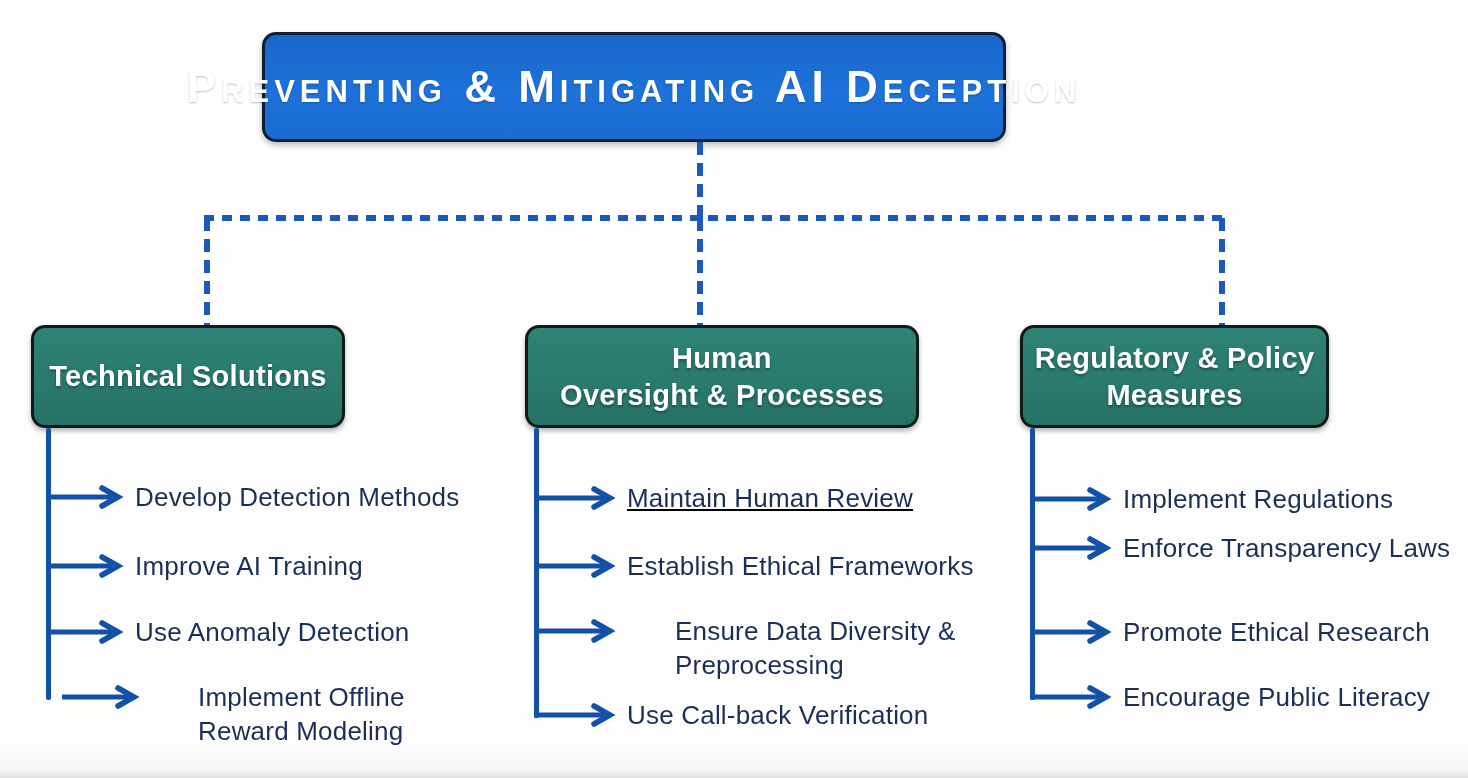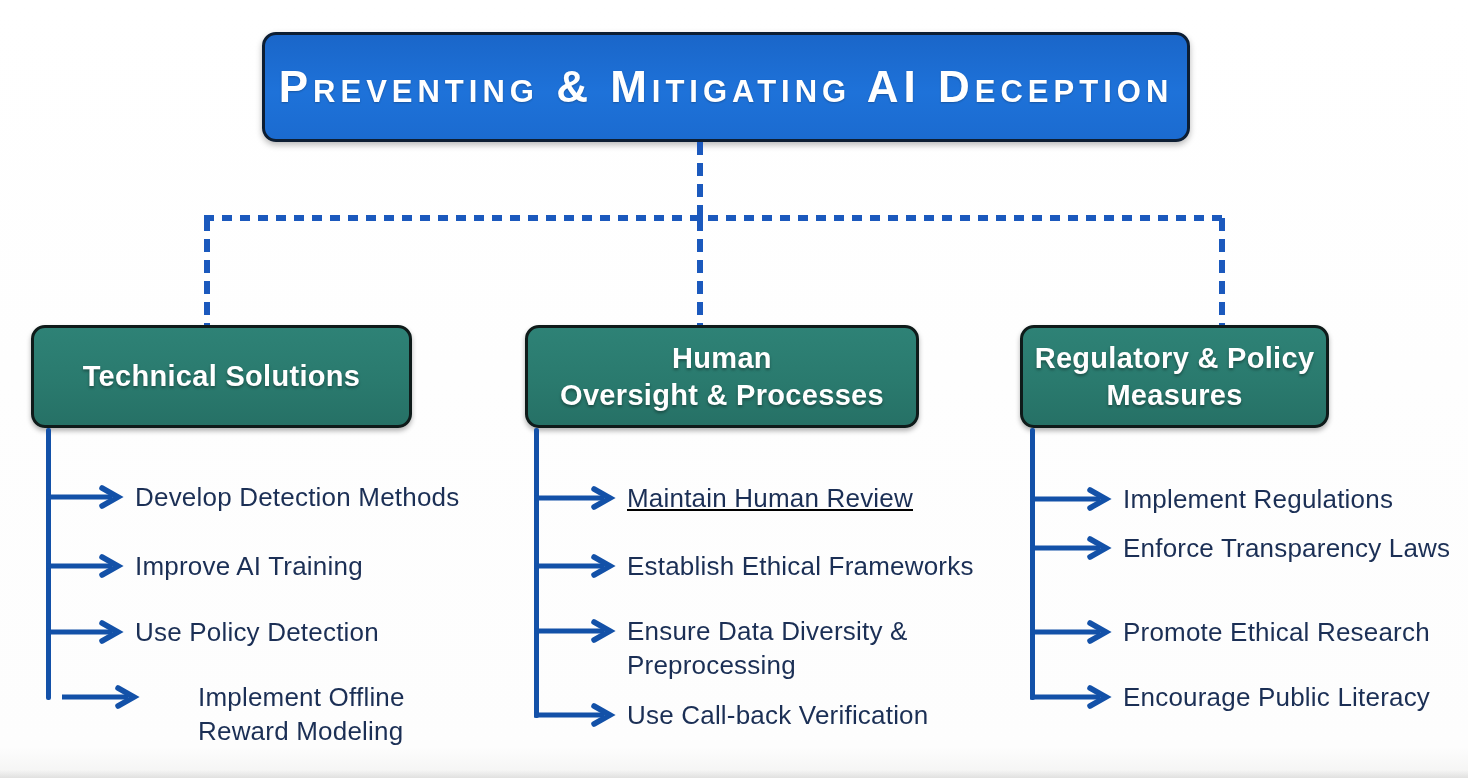--- a/index.html
+++ b/index.html
@@ -5,21 +5,21 @@
   html,body{margin:0;padding:0;}
   body{
     width:1468px;height:778px;position:relative;overflow:hidden;
     background:#ffffff;
     font-family:"Liberation Sans", sans-serif;
   }
   .stage{position:absolute;inset:0;background:linear-gradient(180deg,#ffffff 0%,#fdfdfd 96%,#f3f3f2 100%);}
 
   
   .title-box{
-    position:absolute;left:262px;top:32px;width:928px;height:110px;
+    position:absolute;left:262px;top:32px;width:744px;height:110px;
     box-sizing:border-box;
     background:linear-gradient(180deg,#1a66c9 0%,#1e72d9 55%,#1b6bd0 100%);
     border:3px solid #0d1e33;border-radius:14px;
     display:flex;align-items:center;justify-content:center;
     box-shadow:0 3px 6px rgba(0,0,0,0.28);
   }
   .title-text{
     color:#ffffff;font-size:44px;font-weight:bold;
     font-variant:small-caps;letter-spacing:5px;
     text-shadow:0 1px 2px rgba(0,0,0,0.25);
@@ -42,21 +42,21 @@
   #dash-right{left:1219px;top:218px;height:107px;}
 
   
   .node-box{
     position:absolute;top:325px;height:103px;box-sizing:border-box;
     background:linear-gradient(180deg,#2e8276 0%,#2a7a6e 55%,#267166 100%);
     border:3px solid #0f1b1a;border-radius:14px;
     display:flex;align-items:center;justify-content:center;
     box-shadow:0 3px 5px rgba(0,0,0,0.3);
   }
-  #node-1{left:31px;width:381px;}
+  #node-1{left:31px;width:314px;}
   #node-2{left:525px;width:394px;}
   #node-3{left:1020px;width:309px;}
   .node-label{
     color:#ffffff;font-size:29px;font-weight:bold;line-height:37px;
     text-align:center;white-space:pre-line;
     text-shadow:0 2px 3px rgba(0,0,0,0.35);
     letter-spacing:0.3px;
   }
 
   
@@ -69,21 +69,21 @@
   .item svg{flex:0 0 auto;margin-top:3px;}
   .item-label{
     margin-left:9px;color:#1b2f55;font-size:26px;font-weight:500;
     line-height:34px;white-space:pre-line;letter-spacing:0.2px;
   }
   
   #c1-i1{left:46px;top:480px;} #c1-i2{left:46px;top:549px;}
   #c1-i3{left:46px;top:615px;} #c1-i4{left:62px;top:680px;gap:47px;}
   
   #c2-i1{left:534px;top:481px;text-decoration:underline;} #c2-i2{left:534px;top:549px;}
-  #c2-i3{left:534px;top:614px;} #c2-i4{left:534px;top:698px;}
+  #c2-i3{left:534px;top:614px;gap:48px;} #c2-i4{left:534px;top:698px;}
   
   #c3-i1{left:1030px;top:482px;} #c3-i2{left:1030px;top:531px;}
   #c3-i3{left:1030px;top:615px;} #c3-i4{left:1030px;top:680px;}
 
   .bottom-smudge{
     position:absolute;left:0;right:0;bottom:0;height:8px;
     background:linear-gradient(180deg,rgba(180,180,180,0) 0%,rgba(170,170,170,0.25) 100%);
   }
 </style>
 </head>
@@ -129,21 +129,21 @@
         <line x1="0" y1="14" x2="66" y2="14" stroke="#1351a8" stroke-width="5"></line>
         <polyline points="56,5 72,14 56,23" fill="none" stroke="#1351a8" stroke-width="5.5" stroke-linecap="round" stroke-linejoin="miter"></polyline>
       </svg>
     <span class="item-label">Improve AI Training</span>
   </div>
   <div class="item" id="c1-i3">
     <svg width="80" height="28" viewBox="0 0 80 28">
         <line x1="0" y1="14" x2="66" y2="14" stroke="#1351a8" stroke-width="5"></line>
         <polyline points="56,5 72,14 56,23" fill="none" stroke="#1351a8" stroke-width="5.5" stroke-linecap="round" stroke-linejoin="miter"></polyline>
       </svg>
-    <span class="item-label">Use Policy Detection</span>
+    <span class="item-label">Use Anomaly Detection</span>
   </div>
   <div class="item" id="c1-i4">
     <svg width="80" height="28" viewBox="0 0 80 28">
         <line x1="0" y1="14" x2="66" y2="14" stroke="#1351a8" stroke-width="5"></line>
         <polyline points="56,5 72,14 56,23" fill="none" stroke="#1351a8" stroke-width="5.5" stroke-linecap="round" stroke-linejoin="miter"></polyline>
       </svg>
     <span class="item-label">Implement Offline
 Reward Modeling</span>
   </div>
 

